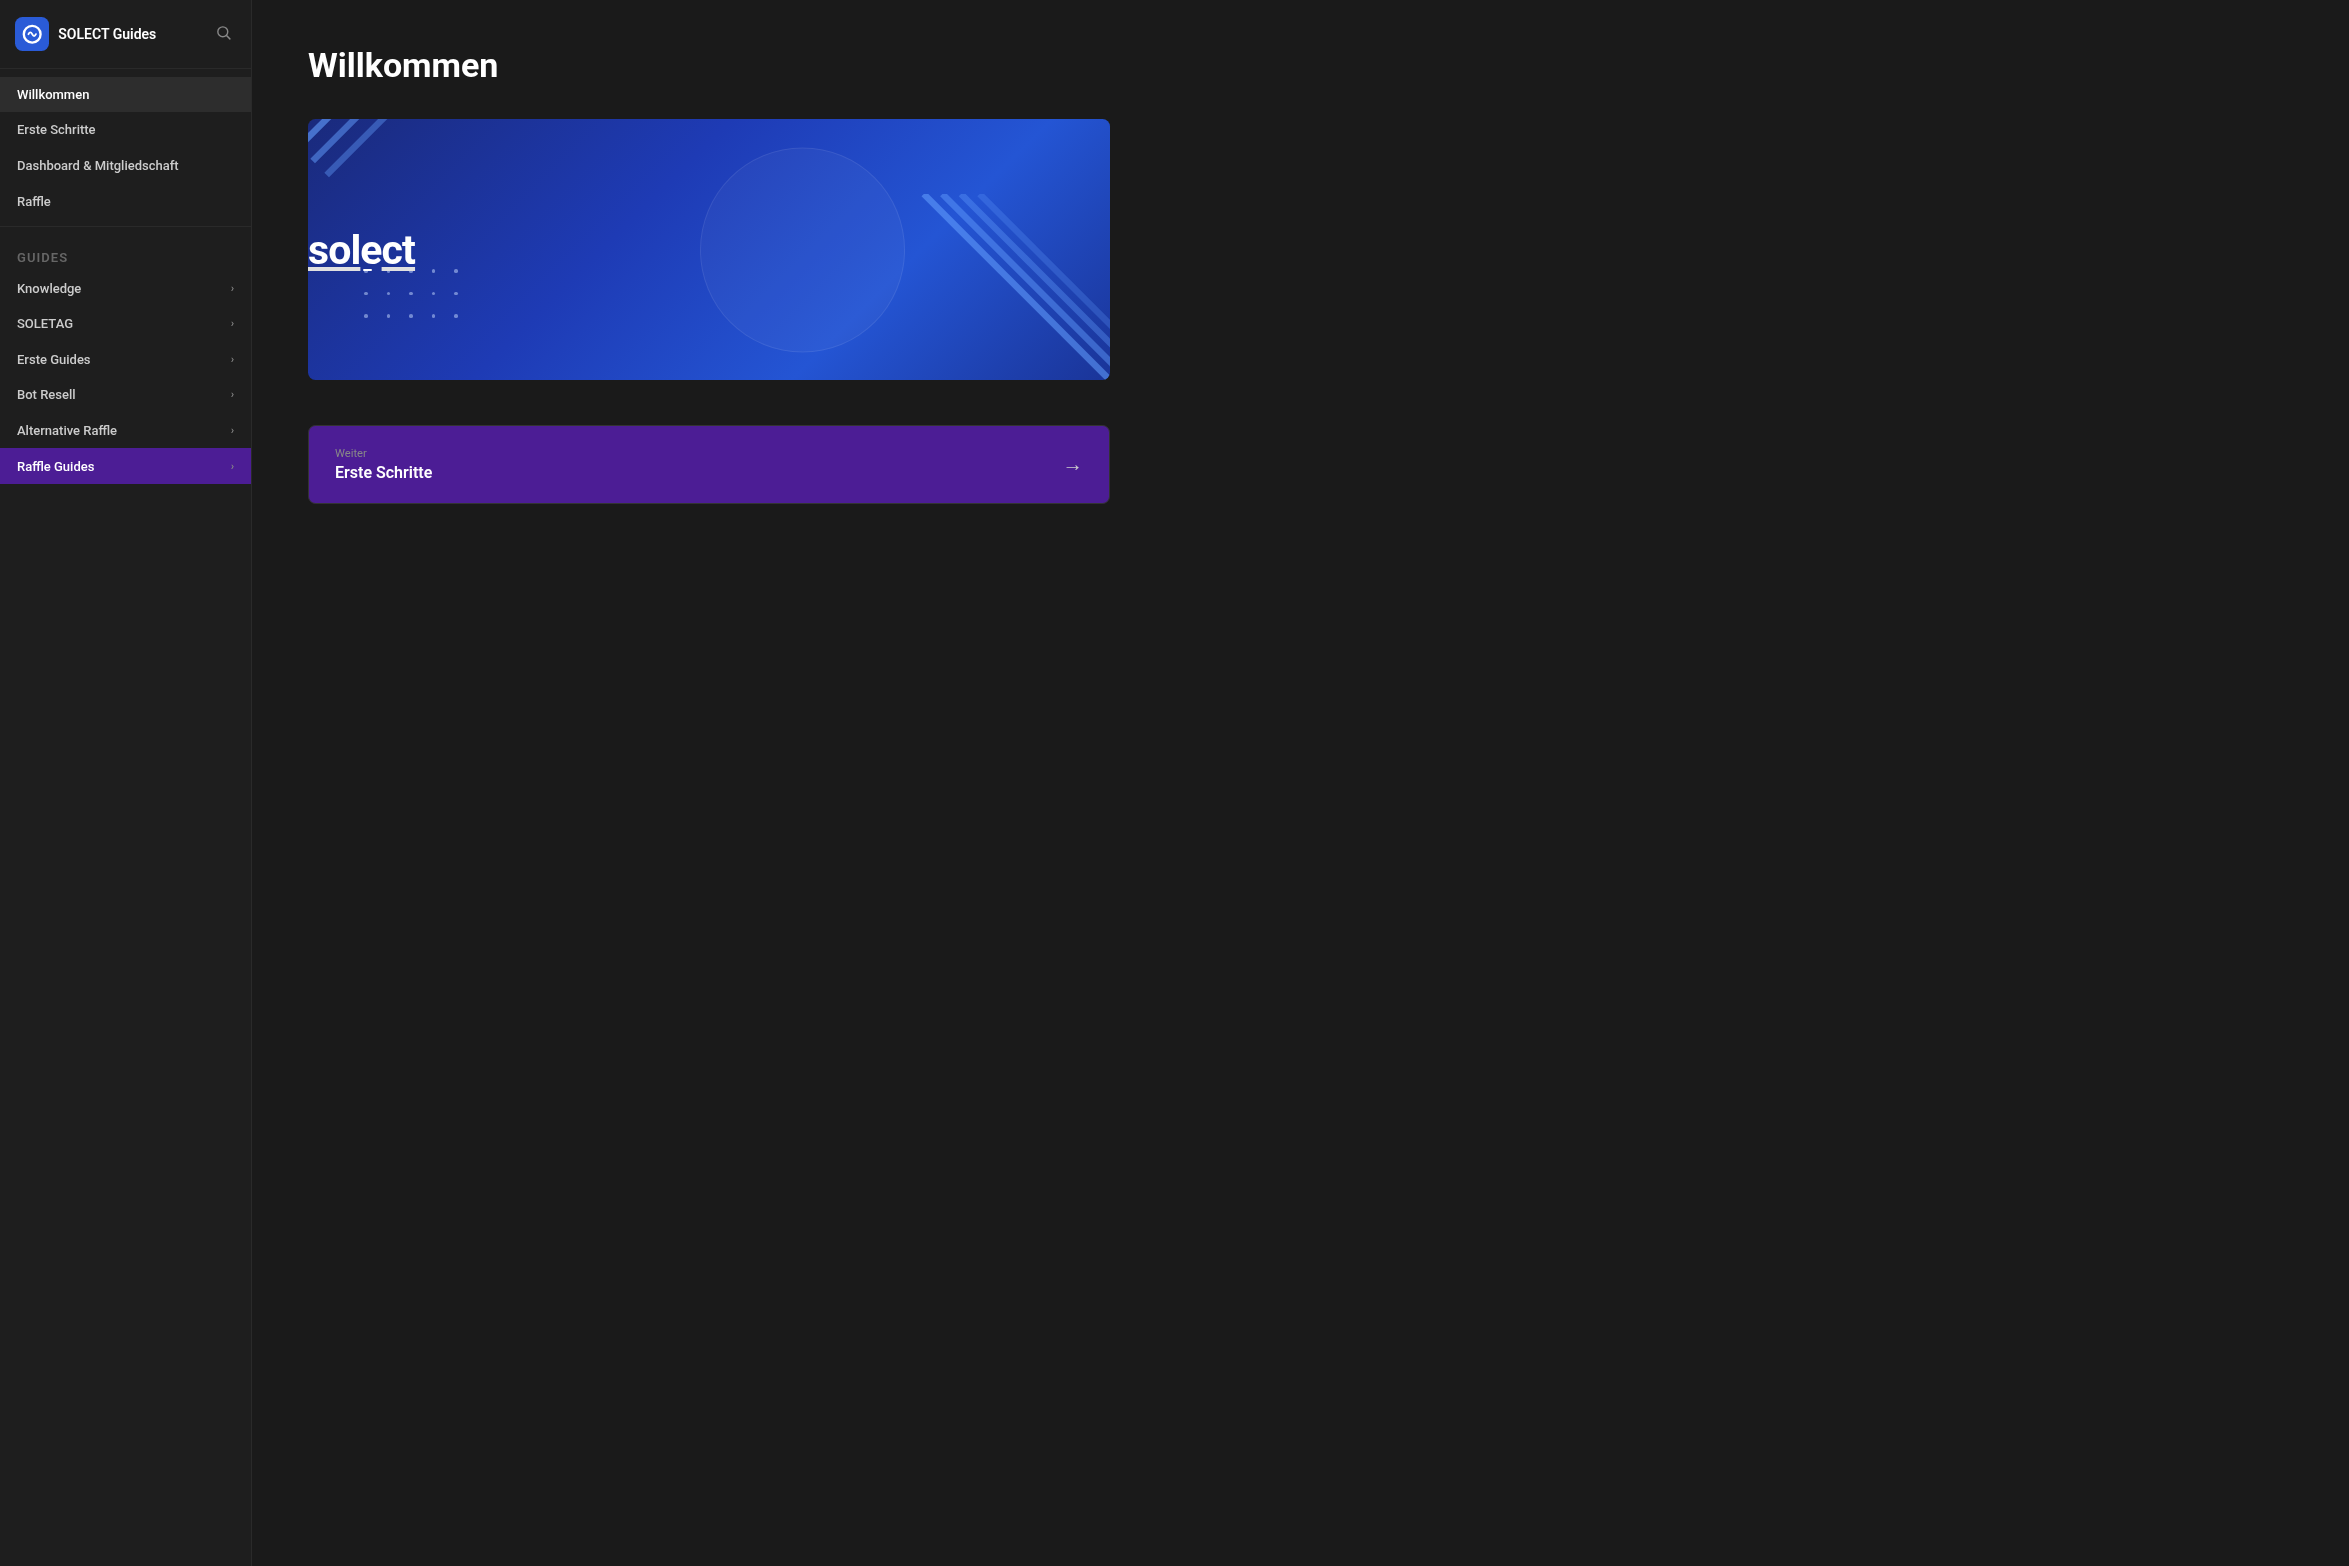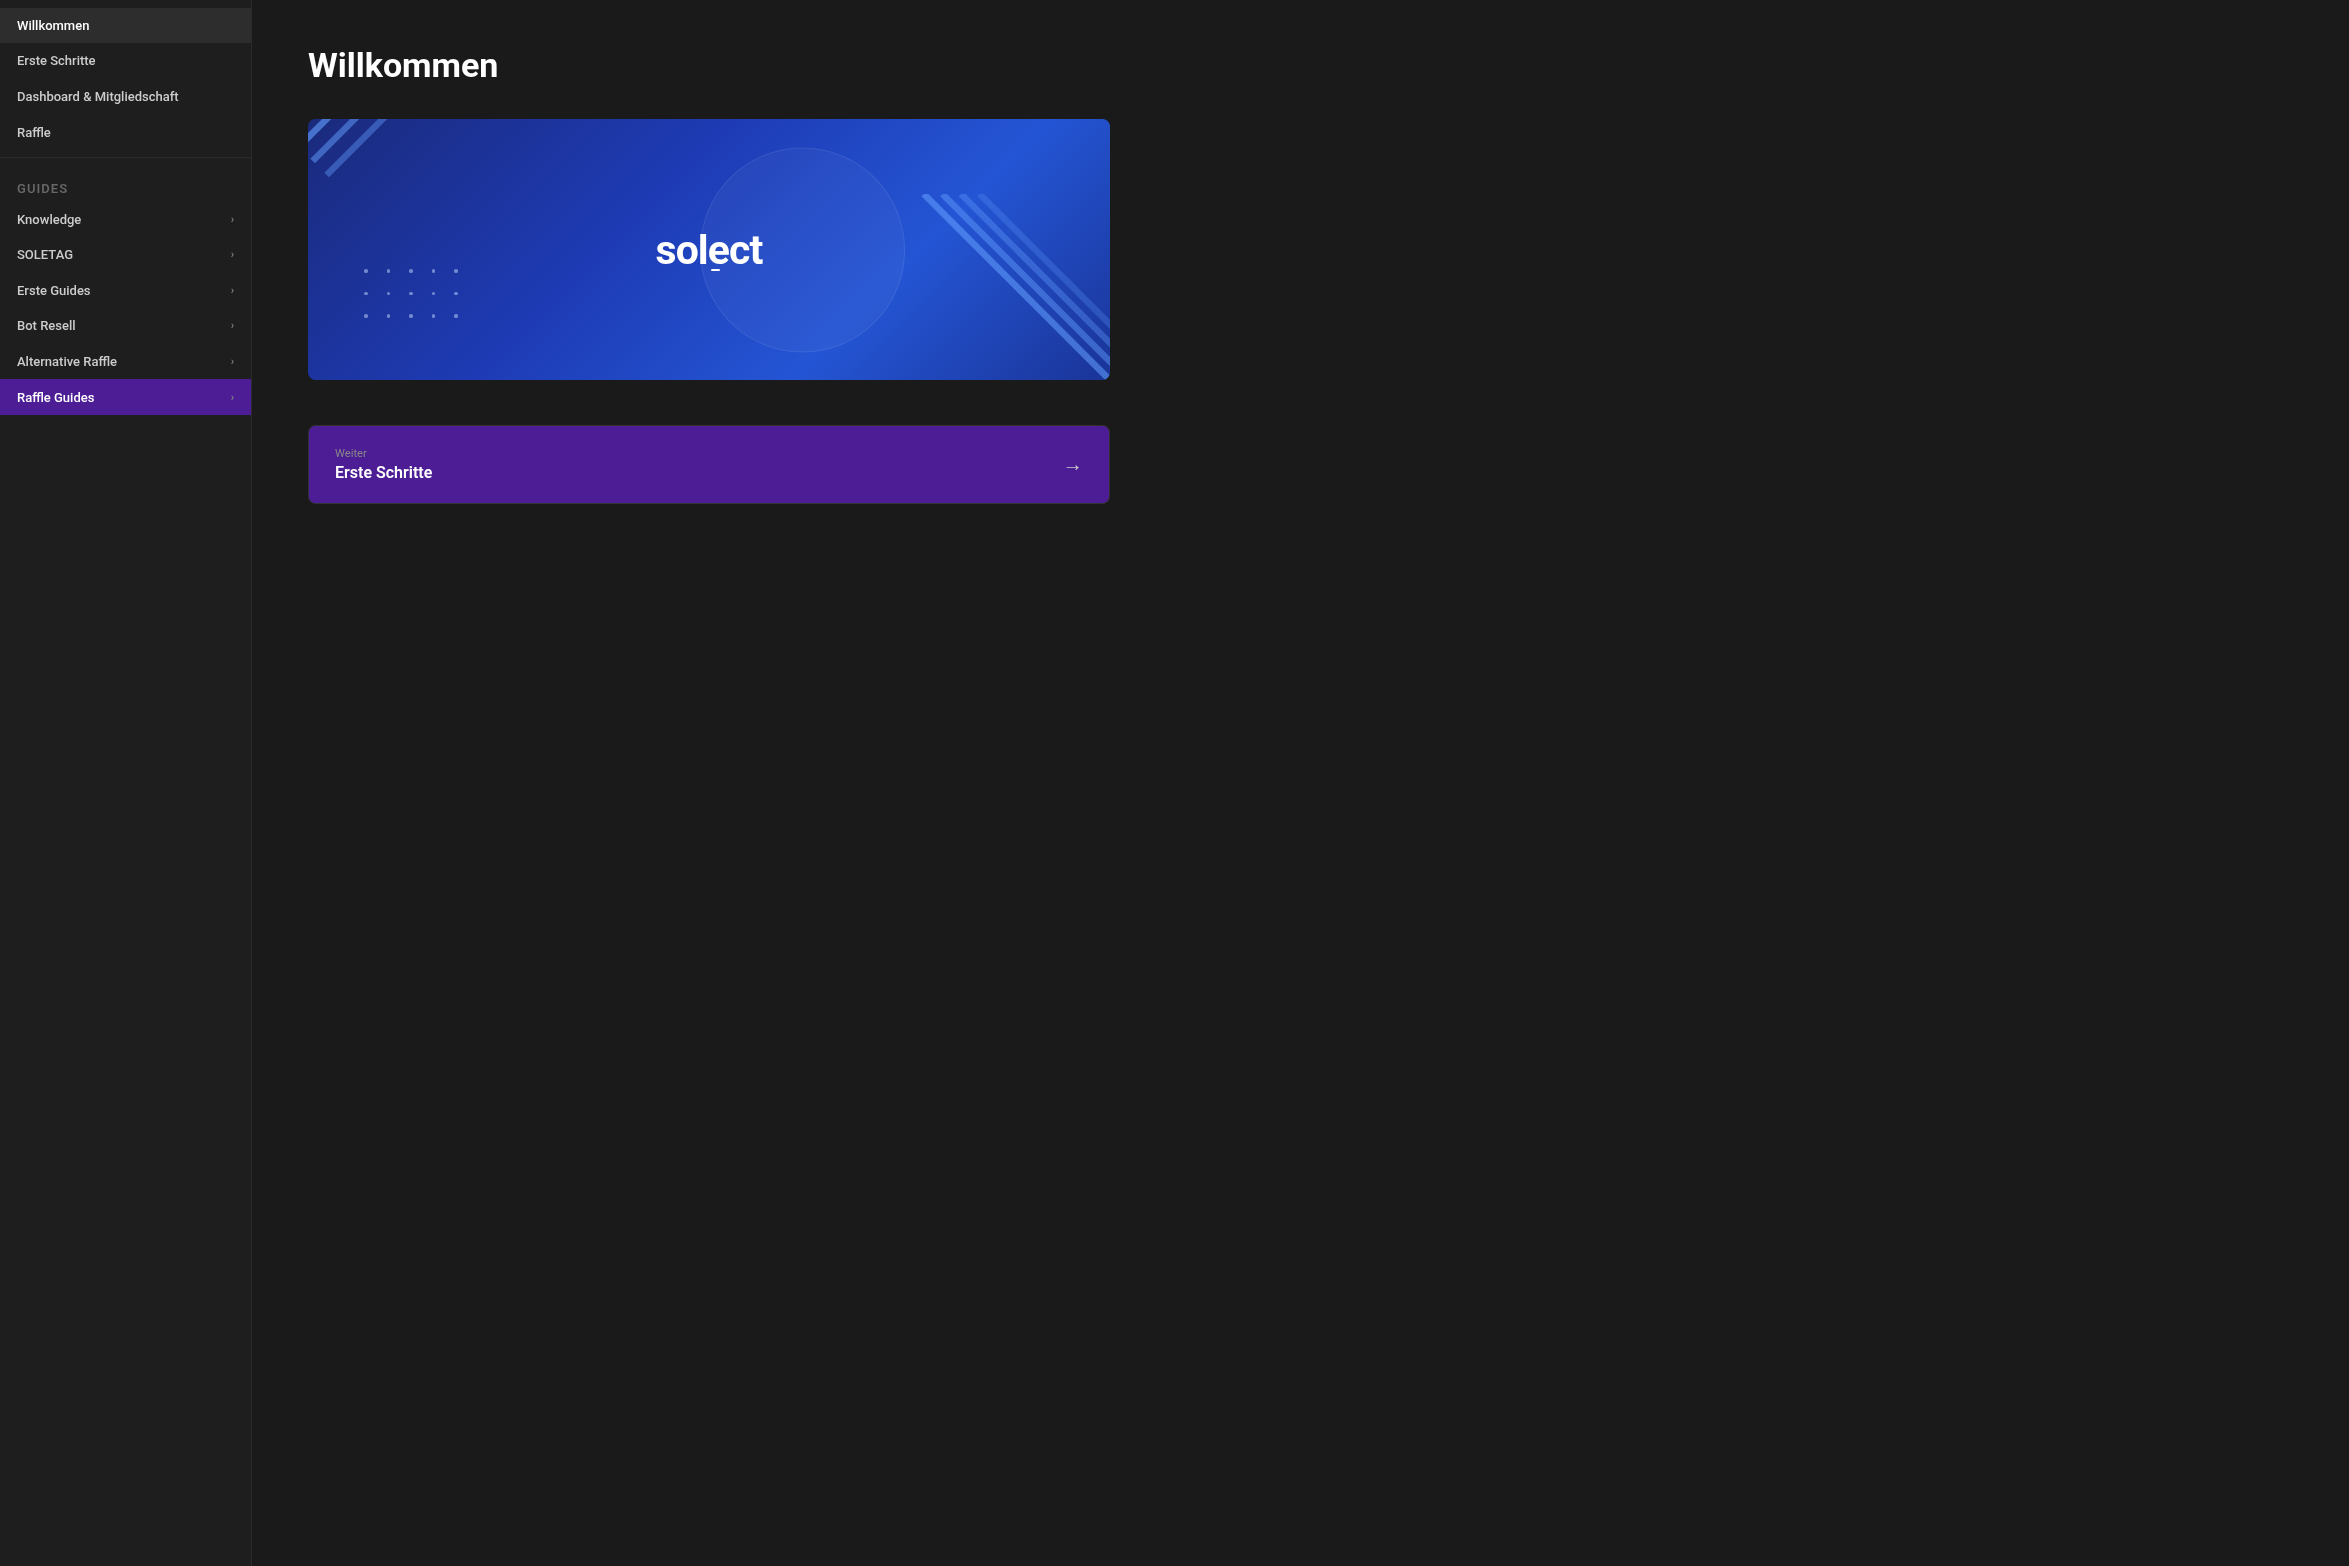--- a/index.html
+++ b/index.html
@@ -143,21 +143,22 @@
       margin-bottom: 45px;
       background: linear-gradient(135deg, #1a2a7c 0%, #1e3bb5 40%, #2455d4 70%, #1a3498 100%);
     }
 
     .hero-banner-inner {
       width: 100%;
       height: 100%;
       position: relative;
       display: flex;
       align-items: center;
-      justify-content: center;
+      justify-content: flex-start;
+      text-decoration: underline;
     }
 
     
     .circle-watermark {
       position: absolute;
       right: 205px;
       top: 50%;
       transform: translateY(-50%);
       width: 205px;
       height: 205px;
@@ -235,20 +236,37 @@
     }
     ::-webkit-scrollbar-thumb {
       background: #444;
       border-radius: 2.8px;
     }
   </style>
 </head>
 <body>
 
 <nav class="sidebar">
+  <div class="sidebar-header">
+    <div class="sidebar-logo-area">
+      <div class="sidebar-logo-icon">
+        <svg viewBox="0 0 24 24" fill="none" xmlns="http://www.w3.org/2000/svg">
+          <circle cx="12" cy="12" r="9" stroke="white" stroke-width="2.5" fill="none"></circle>
+          <path d="M8 12 Q10 8 12 12 Q14 16 16 12" stroke="white" stroke-width="2" fill="none" stroke-linecap="round"></path>
+        </svg>
+      </div>
+      <span class="sidebar-title">SOLECT Guides</span>
+    </div>
+    <div class="sidebar-search-icon">
+      <svg width="17" height="17" viewBox="0 0 24 24" fill="none" stroke="currentColor" stroke-width="2" stroke-linecap="round" stroke-linejoin="round">
+        <circle cx="11" cy="11" r="7"></circle>
+        <line x1="21" y1="21" x2="16.65" y2="16.65"></line>
+      </svg>
+    </div>
+  </div>
 
   <div class="sidebar-nav">
 
     <div class="sidebar-item active">
       <span>Willkommen</span>
     </div>
     <div class="sidebar-item">
       <span>Erste Schritte</span>
     </div>
     <div class="sidebar-item">

